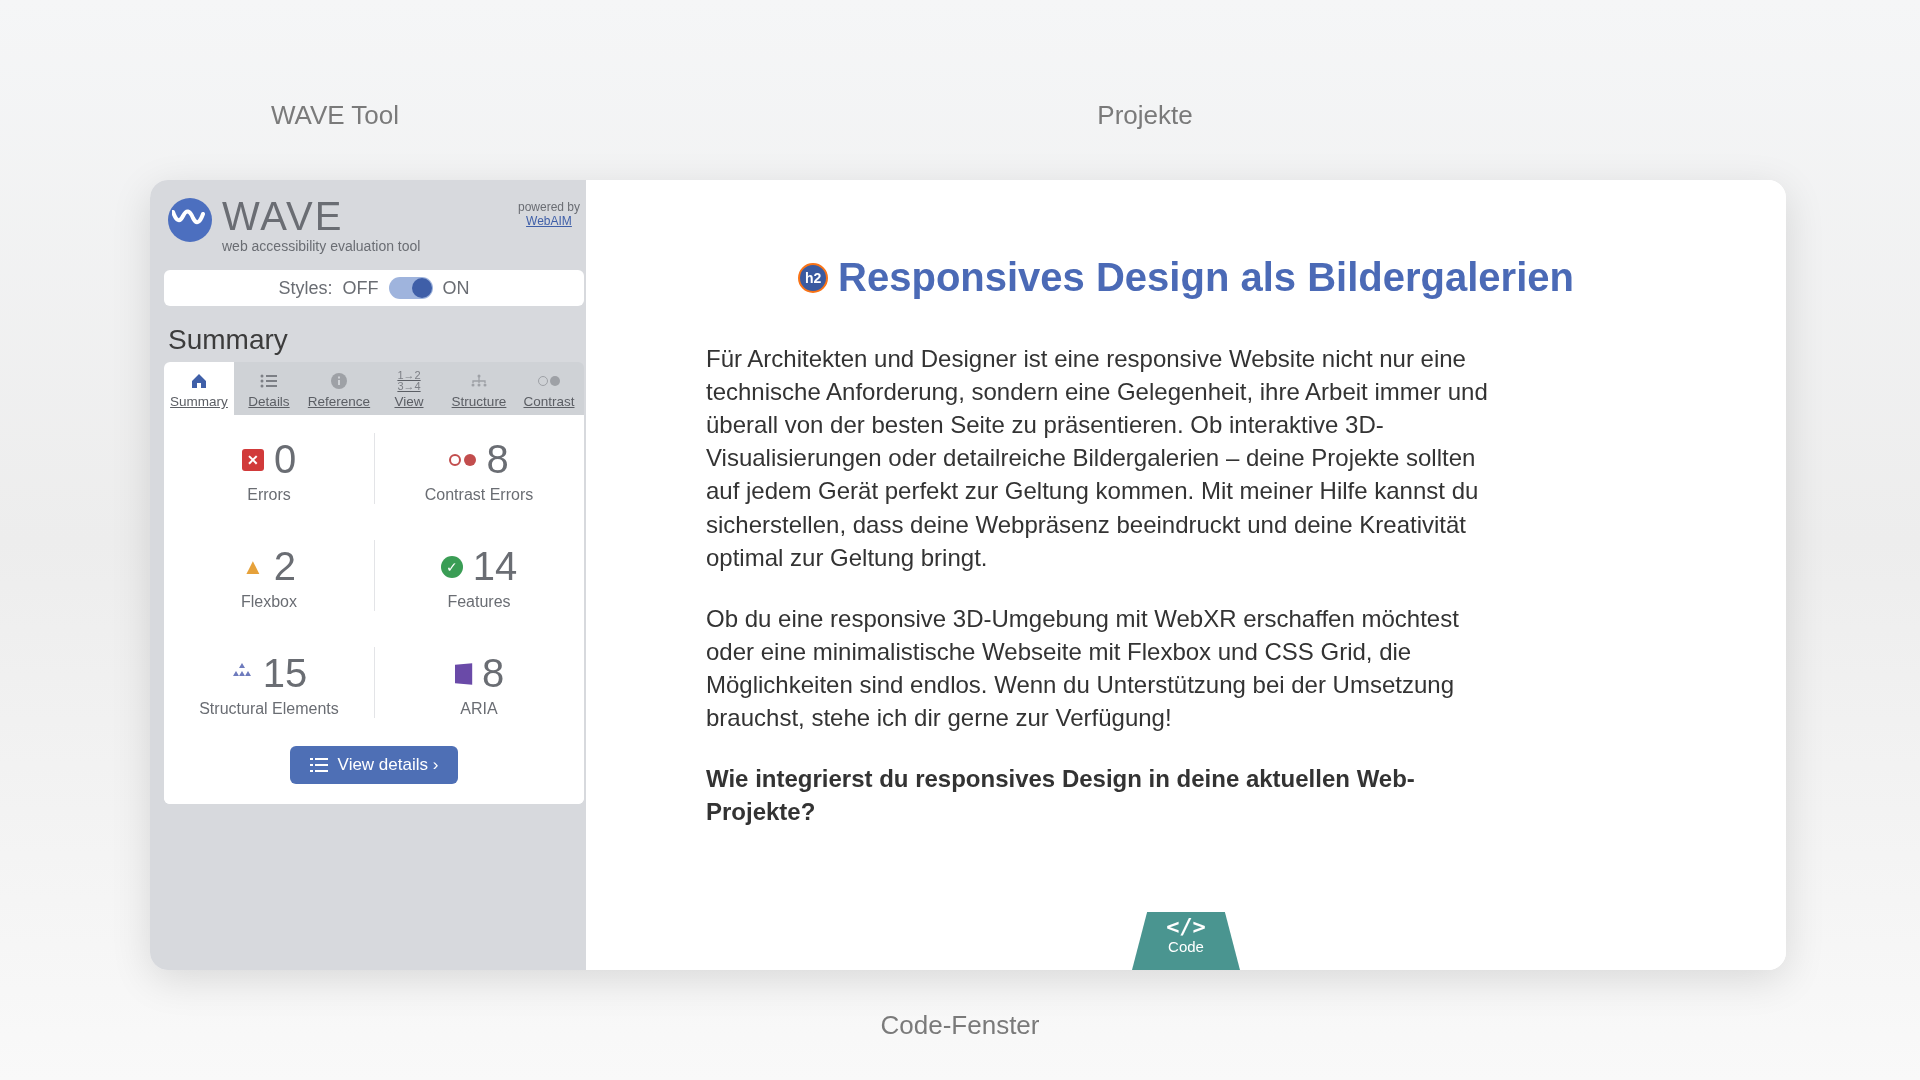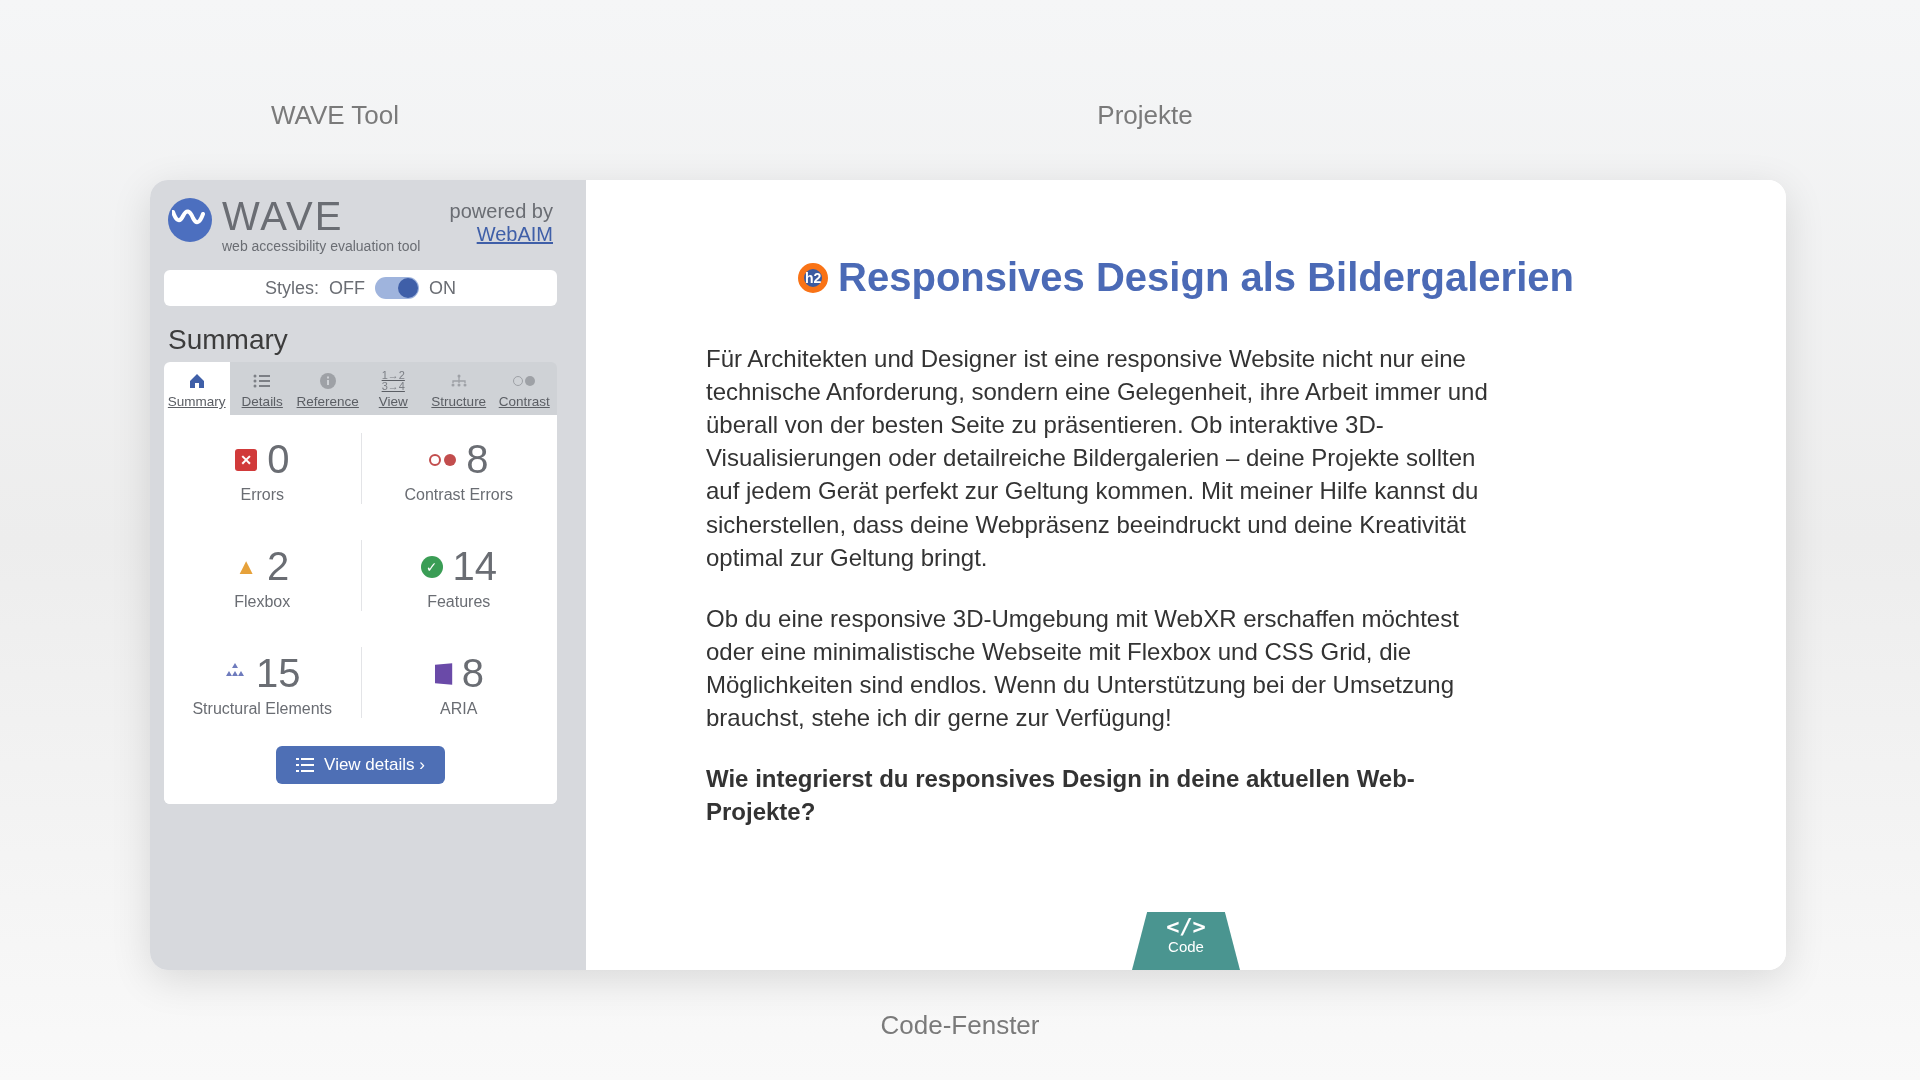--- a/index.html
+++ b/index.html
@@ -32,21 +32,21 @@
     border-radius: 18px;
     overflow: hidden;
     box-shadow: 0 10px 40px rgba(0,0,0,0.12);
     display: flex;
   }
   .sidebar {
     width: 436px;
     background: #d7d9dd;
     display: flex;
     flex-direction: column;
-    padding: 12px 29px 0 14px;
+    padding: 12px 2px 0 14px;
   }
   .sidebar-header {
     display: flex;
     align-items: flex-start;
     justify-content: space-between;
     padding: 4px 4px 8px 4px;
   }
   .brand {
     display: flex;
     align-items: flex-start;
@@ -66,22 +66,22 @@
     color: #6a6d73;
     font-weight: 400;
     line-height: 1;
   }
   .brand-text .brand-sub {
     font-size: 14px;
     color: #6a6d73;
     margin-top: 2px;
   }
   .powered {
-    text-align: right;
-    font-size: 20px;
+    text-align: center;
+    font-size: 12px;
     color: #6a6d73;
     padding-top: 4px;
   }
   .powered a { color: #3f5fa8; text-decoration: underline; }
   .styles-row {
     background: #fff;
     border-radius: 6px;
     height: 36px;
     display: flex;
     align-items: center;
@@ -213,21 +213,21 @@
     display:flex;
     align-items:center;
     gap:10px;
     justify-content:center;
     margin-bottom: 42px;
   }
   .h2badge {
     width:30px; height:30px;
     border-radius:50%;
     background:#3a5aa0;
-    border:6px solid #f97316;
+    border:2px solid #f97316;
     color:#fff;
     font-size:14px;
     font-weight:600;
     display:inline-flex;
     align-items:center;
     justify-content:center;
   }
   .page-heading {
     font-size:40px;
     font-weight:700;

